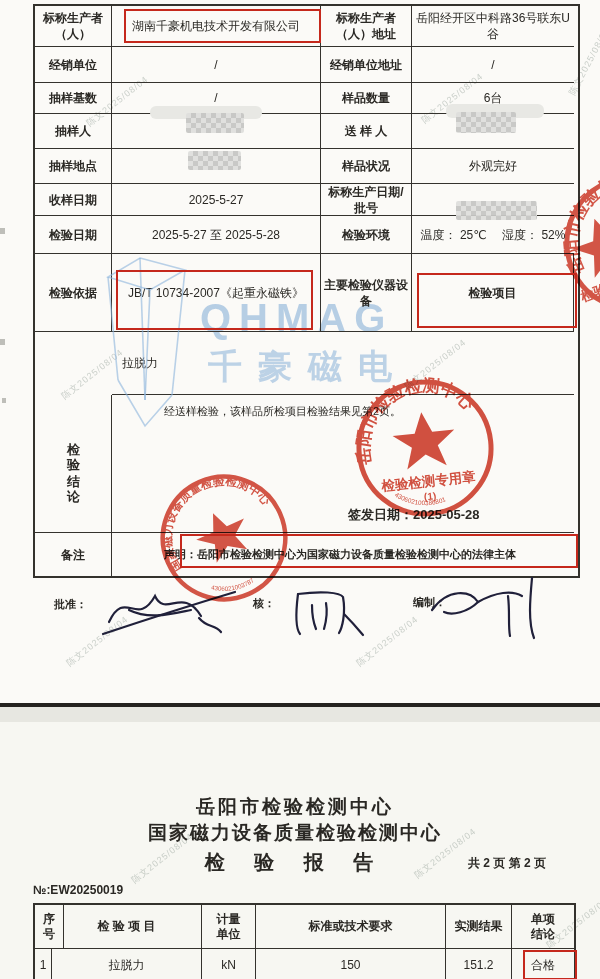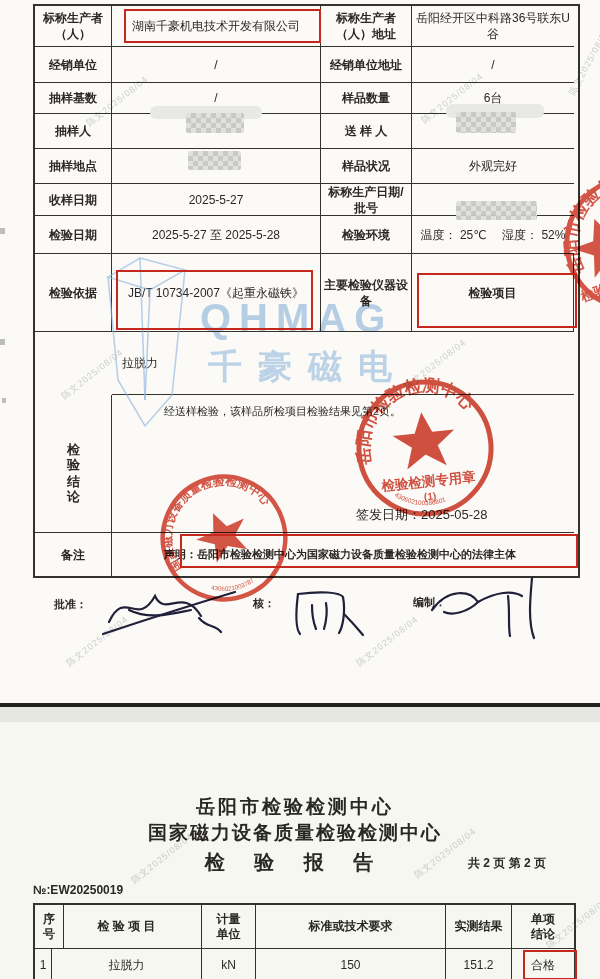--- a/index.html
+++ b/index.html
@@ -29,21 +29,21 @@
       font-size:12px;line-height:16px;overflow:hidden;}
   #t1 > div.lastcol{border-right:none;}
   #t1 > div.lastrow{border-bottom:none;}
   .lc{font-weight:600;padding:0 3px;}
   .lc.narrow{padding:0 3px;word-break:break-all;}
   .vc{padding:0 4px;}
   .span3{grid-column:2 / 5;}
   .leftal{justify-content:flex-start !important;text-align:left !important;}
   #concl-cell{position:relative;display:block !important;}
   #concl-text{position:absolute;left:52px;top:8px;font-size:11px;text-align:center;}
-  #issue-date{position:absolute;left:244px;top:112px;font-size:13px;font-weight:400;}
+  #issue-date{position:absolute;left:236px;top:112px;font-size:13px;font-weight:700;}
   #vert-label{writing-mode:vertical-rl;text-orientation:upright;letter-spacing:16px;
               font-weight:600;font-size:13px;}
   #remark-cell{position:relative;display:block !important;}
   #remark-line{position:absolute;left:52px;top:13px;font-size:11px;font-weight:700;white-space:nowrap;}
   
   .redbox{position:absolute;border:2.5px solid #c5281c;background:transparent;z-index:30;}
   
   .mosaic{position:absolute;z-index:12;border-radius:2px;opacity:.95;
     background:repeating-conic-gradient(#c7c7c5 0% 25%, #dfdfdd 0% 50%) 0 0 / 10px 10px;}
   .smear{position:absolute;z-index:11;background:#e8e8e4;border-radius:6px;}

